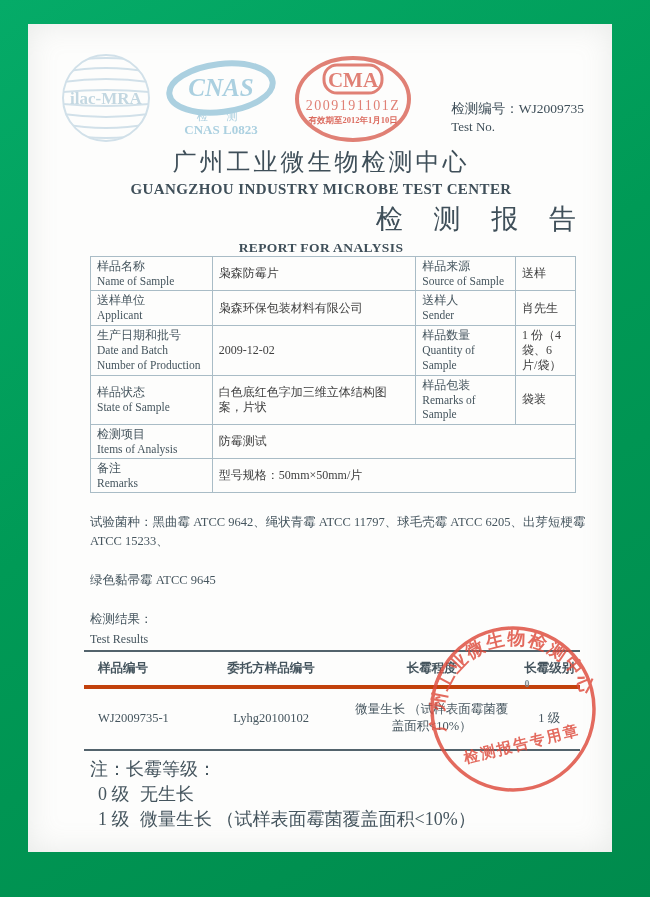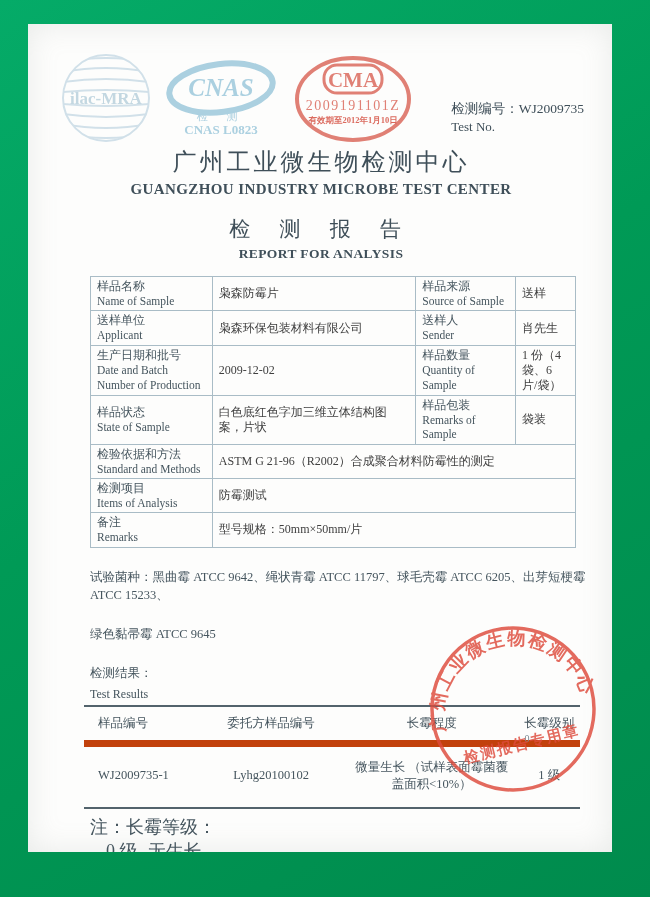--- a/index.html
+++ b/index.html
@@ -25,48 +25,48 @@
   .stamps-row{display:flex;align-items:center;margin-top:22px;}
   .ilac{margin-left:6px;opacity:.85;}
   .cnas{margin-left:10px;margin-top:4px;}
   .cma{margin-left:12px;margin-top:2px;opacity:.9;}
   .testno{margin-left:auto;margin-top:40px;margin-right:4px;font-size:13.5px;color:#3f4f59;line-height:1.45;}
   .testno .en{font-size:13px;}
   
   .titleblock{text-align:center;margin-top:2px;color:#3f4f59;}
   .t-cn{font-size:24px;letter-spacing:3px;font-weight:500;}
   .t-en{font-size:15px;font-weight:bold;letter-spacing:.4px;margin-top:3px;}
-  .t-rep{font-size:21px;letter-spacing:12px;margin-top:17px;font-weight:500;}
+  .t-rep{font-size:27px;letter-spacing:12px;margin-top:3px;font-weight:500;text-align:right;}
   .t-repen{font-size:13.5px;font-weight:bold;margin-top:3px;letter-spacing:.4px;}
   
   .dates{display:flex;justify-content:space-between;margin:10px 8px 0 36px;font-size:12.5px;line-height:1.3;}
   .dates .en{font-size:12px;}
   
   table{border-collapse:collapse;}
-  .info{margin:14px 0 0 36px;width:486px;font-size:12px;padding-left:12px;}
+  .info{margin:0 0 0 36px;width:486px;font-size:12px;padding-left:12px;}
   .info td{border:1px solid #a9bcc6;padding:2px 6px;vertical-align:middle;line-height:1.25;}
   .info .lab .cn{font-size:12px;}
   .info .lab .en{font-size:11.5px;}
   .info .val{font-size:12px;color:#404040;}
   
   .micro{margin:10px 0 0 36px;font-size:12.5px;line-height:1.5;}
   .micro div{margin-top:20px;}
   .micro .en{margin-top:2px;font-size:12px;}
   
   .results{margin:2px 0 0 30px;width:496px;font-size:12.5px;}
-  .results th{font-weight:normal;border-top:2px solid #53636c;border-bottom:7px solid #c2410c;padding:8px 4px;position:relative;}
+  .results th{font-weight:bold;border-top:2px solid #53636c;border-bottom:4px solid #c2410c;padding:8px 4px;position:relative;}
   .results td{border-bottom:2px solid #53636c;padding:12px 4px 14px;}
   .results .c1{text-align:left;width:100px;padding-left:14px;}
   .results .c2{text-align:center;width:150px;}
   .results .c3{text-align:center;width:185px;}
   .results .c4{text-align:center;width:60px;}
   .stray{position:absolute;left:6px;bottom:-4px;font-size:10px;color:#7b8b94;}
   
   .notes{margin:6px 0 0 36px;font-size:18px;line-height:1.38;}
-  .note-item{display:flex;margin-left:16px;}
+  .note-item{display:flex;margin-left:8px;}
   .note-item .g{width:42px;}
   
   .seal{position:absolute;right:10px;top:596px;opacity:.82;transform:rotate(-14deg);z-index:2;pointer-events:none;}
 </style>
 </head>
 <body>
 
 <div class="frame">
   <div class="page">
 
@@ -168,27 +168,20 @@
             </td>
         <td class="val">白色底红色字加三维立体结构图案，片状</td>
         <td class="lab">
               <div class="cn">样品包装</div>
               <div class="en">Remarks of Sample</div>
             </td>
         <td class="val">袋装</td>
       </tr>
       <tr>
         <td class="lab">
-              <div class="cn">检验依据和方法</div>
-              <div class="en">Standard and Methods</div>
-            </td>
-        <td class="val" colspan="3">ASTM G 21-96（R2002）合成聚合材料防霉性的测定</td>
-      </tr>
-      <tr>
-        <td class="lab">
               <div class="cn">检测项目</div>
               <div class="en">Items of Analysis</div>
             </td>
         <td class="val" colspan="3">防霉测试</td>
       </tr>
       <tr>
         <td class="lab">
               <div class="cn">备注</div>
               <div class="en">Remarks</div>
             </td>

